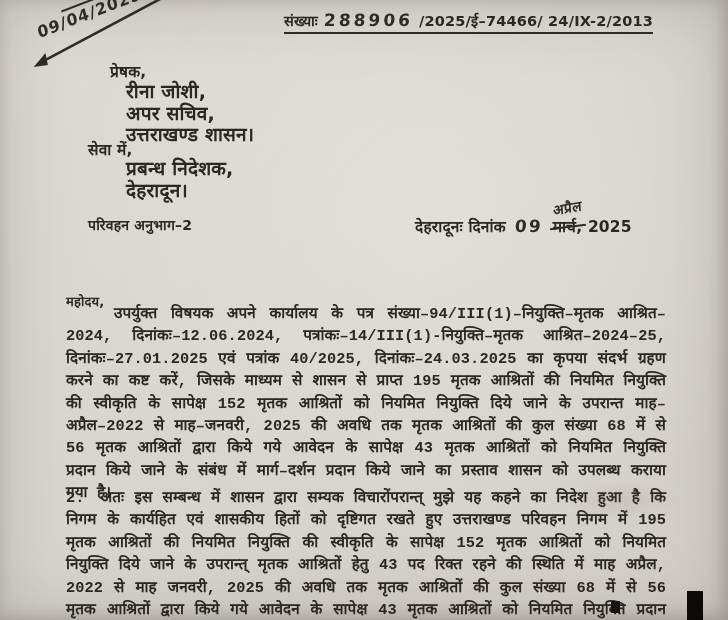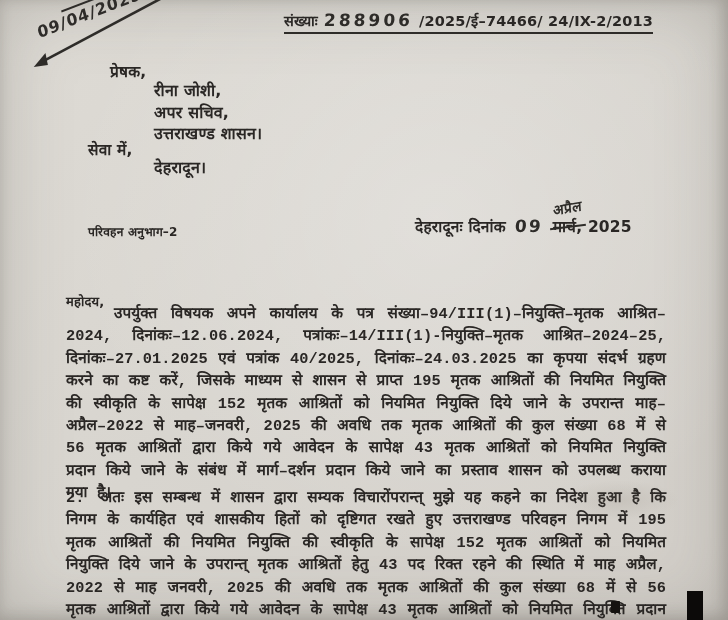--- a/index.html
+++ b/index.html
@@ -56,23 +56,23 @@
     left: 284px; top: 10px;
     border-bottom: 2px solid #2e2c29;
     padding-bottom: 2px;
     white-space: nowrap;
     font-size: 14.5px;
   }
   .refline .num-hand { font-size: 17px; letter-spacing: 3px; margin: 0 6px 0 6px; }
 
   .block-label { font-size: 15.5px; }
   .block-lines div { margin-bottom: 3px; }
-  .block-lines { font-size: 16px; line-height: 18.5px; margin-left: 28px; }
+  .block-lines { font-size: 19px; line-height: 18.5px; }
 
-  .section-label { font-size: 12px; margin-top: 8px; }
+  .section-label { font-size: 14px; }
 
   .dateline { font-size: 15.5px; white-space: nowrap; }
   .dateline .day { font-size: 17px; letter-spacing: 2px; margin: 0 4px; }
   .month-stack { position: relative; display: inline-block; }
   .month-struck { position: relative; display: inline-block; }
   .month-struck::after {
     content: "";
     position: absolute;
     left: -3px; right: -3px; top: 52%;
     border-top: 2px solid #2e2c29;
@@ -143,20 +143,21 @@
 
   <div class="abs block-label printed" style="left:88px; top:60px;margin-left:22px;">प्रेषक,</div>
   <div class="abs block-lines printed" style="left:126px; top:82px;">
     <div>रीना जोशी,</div>
     <div>अपर सचिव,</div>
     <div>उत्तराखण्ड शासन।</div>
   </div>
 
   <div class="abs block-label printed" style="left:88px; top:138px;">सेवा में,</div>
   <div class="abs block-lines printed" style="left:126px; top:159px;">
+    <div>प्रबन्ध निदेशक,</div>
     <div>देहरादून।</div>
   </div>
 
   <div class="abs section-label printed" style="left:88px; top:215px;">परिवहन अनुभाग–2</div>
   <div class="abs dateline printed" style="left:415px; top:215px;">
     <span>देहरादूनः दिनांक</span>
     <span class="hand day">09</span>
     <span class="month-stack">
       <span class="month-corrected hand">अप्रैल</span>
       <span class="month-struck">मार्च,</span>

